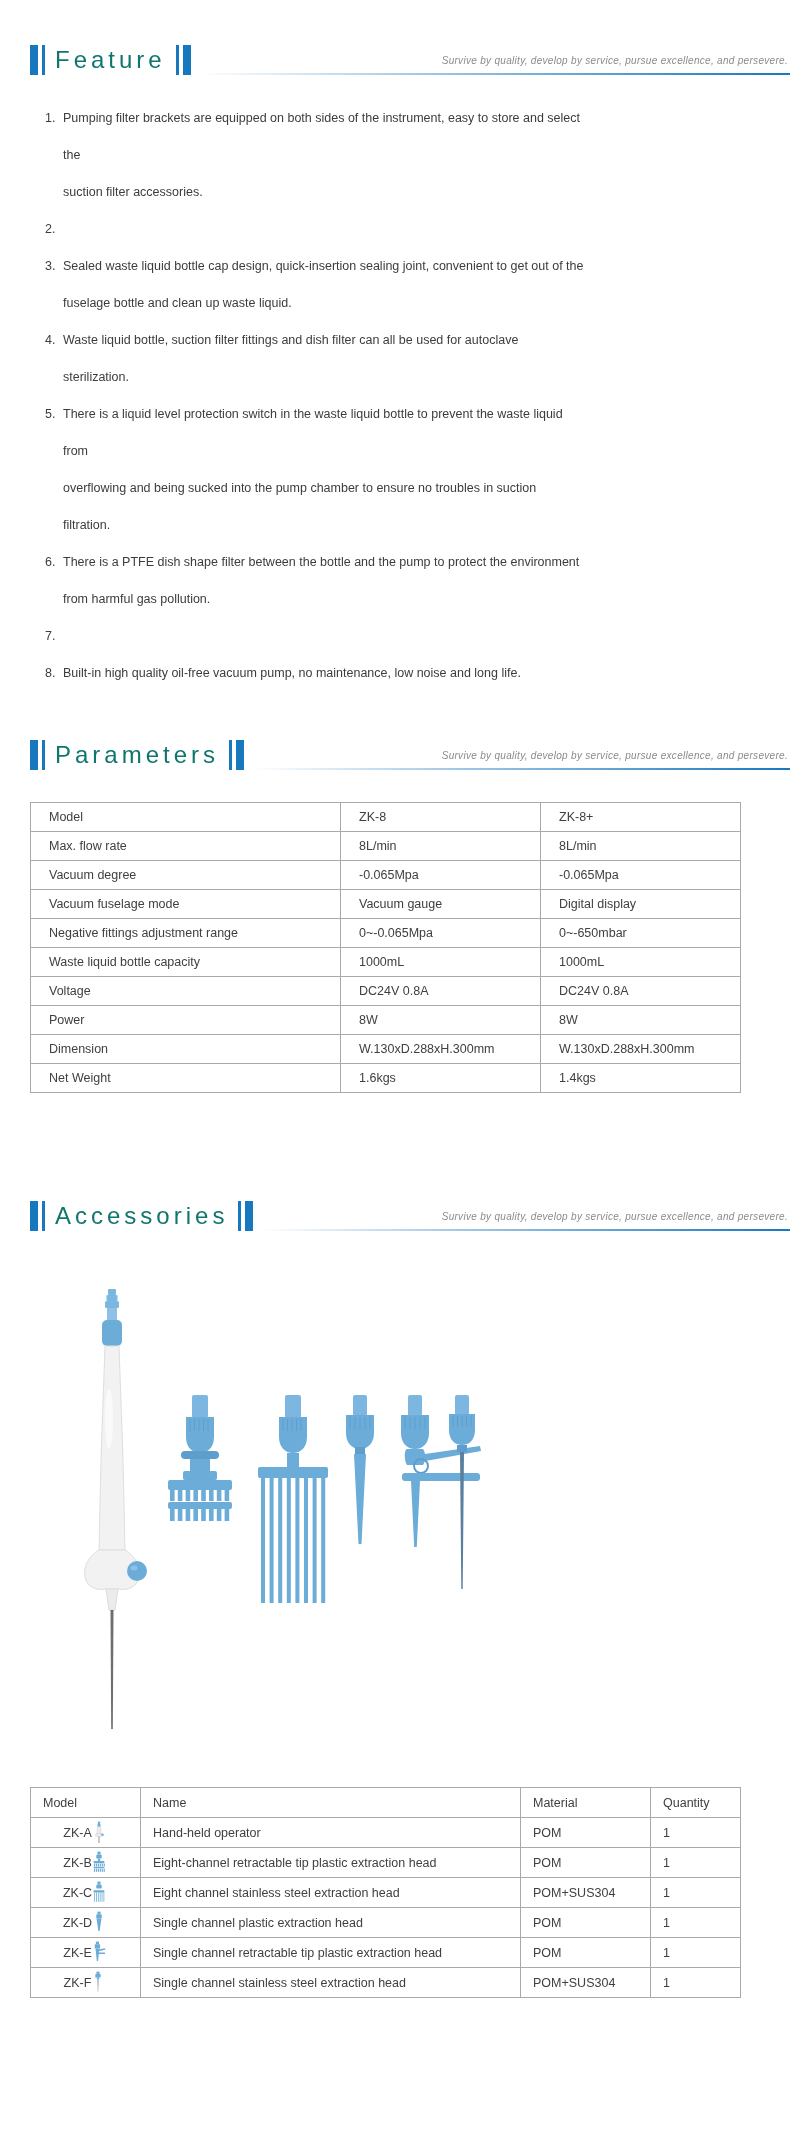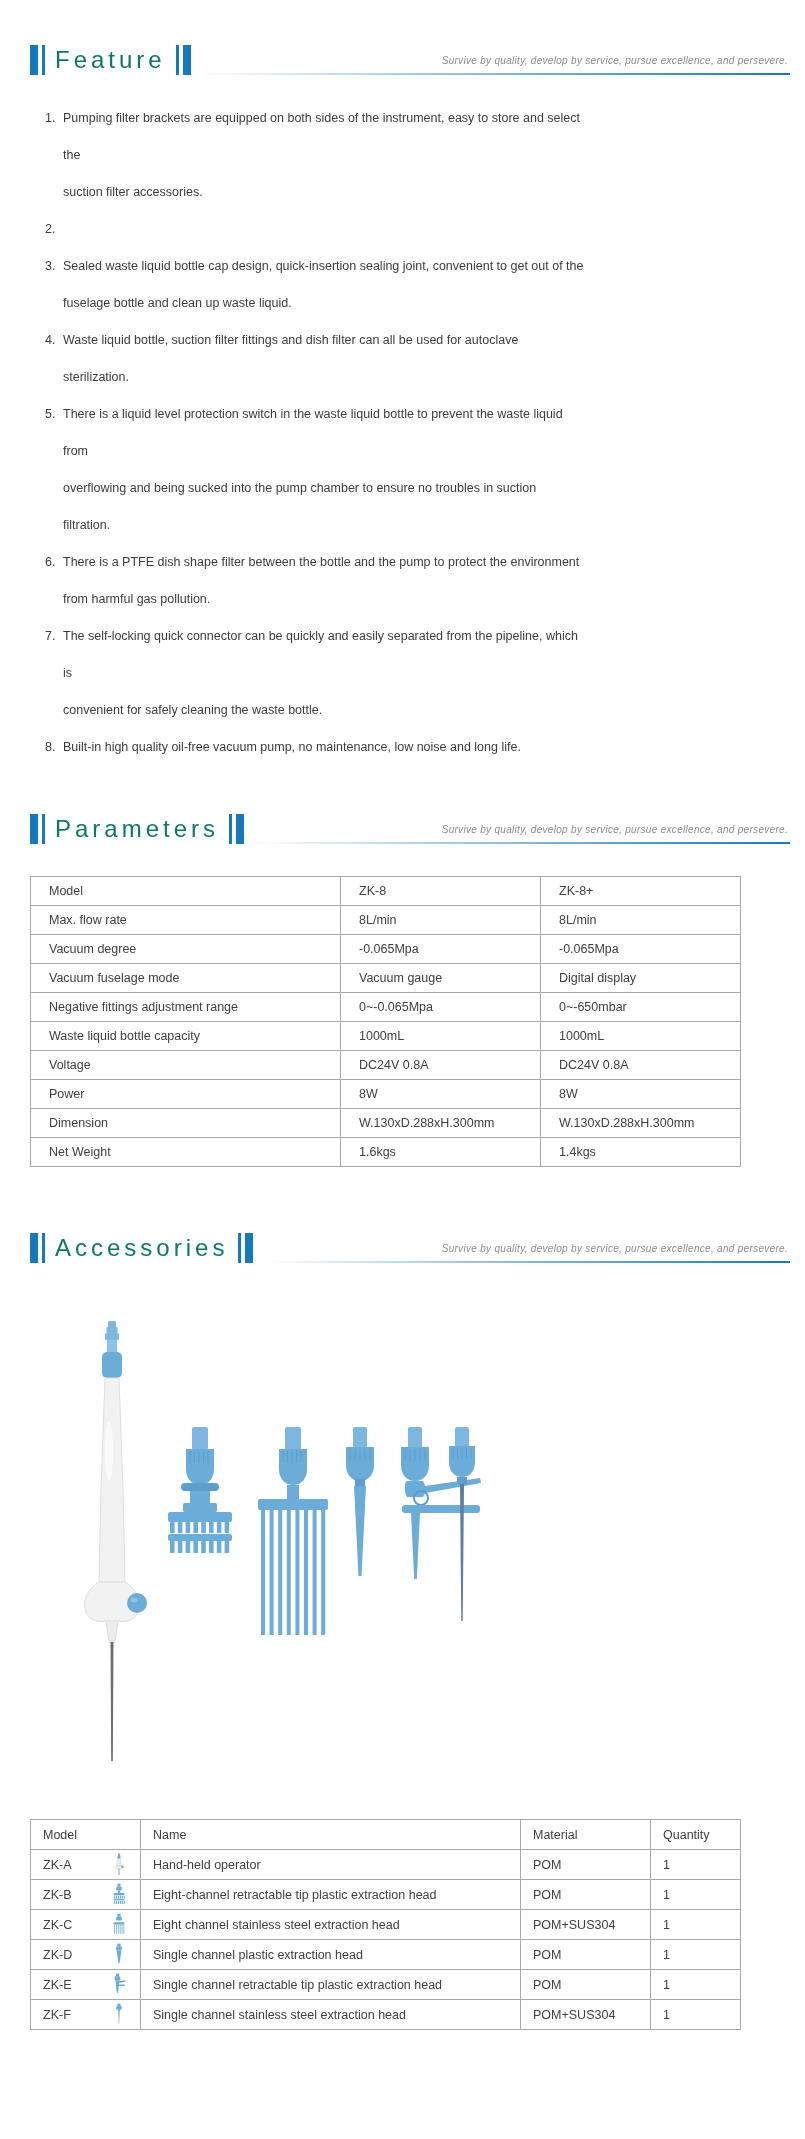--- a/index.html
+++ b/index.html
@@ -23,21 +23,21 @@
   }
   .tag-wrap { flex:1; padding-left:8px; }
   .tagline {
     text-align:right; font-style:italic; font-size:10px; color:#8a8a8a;
     letter-spacing:0.3px; padding-bottom:7px; padding-right:2px;
   }
   .tag-underline { height:2px; background:linear-gradient(to right,#ffffff,#a8cbe8 35%,#1878be); }
 
   .sec-header.feature { margin-top:45px; }
   .sec-header.parameters { margin-top:48px; }
-  .sec-header.accessories { margin-top:66px; }
+  .sec-header.accessories { margin-top:108px; }
 
   
   .feature-list { margin:25px 0 0 45px; }
   .feat-item { display:flex; font-size:12.5px; line-height:37px; color:#3c3c3c; }
   .feat-num { flex:none; width:18px; }
   .feat-text { white-space:pre-line; max-width:522px; }
 
   
   table.spec { border-collapse:collapse; width:710px; margin-left:30px; table-layout:fixed; }
   table.spec td, table.spec th {
@@ -49,21 +49,21 @@
   table.params col.c-label { width:310px; }
   table.params col.c-v1 { width:200px; }
   table.params col.c-v2 { width:200px; }
 
   table.acc { margin-top:48px; }
   table.acc td, table.acc th { height:30px; padding-left:12px; }
   table.acc col.c-model { width:110px; }
   table.acc col.c-name { width:380px; }
   table.acc col.c-mat { width:130px; }
   table.acc col.c-qty { width:90px; }
-  .model-cell { display:flex; align-items:center; justify-content:space-between; padding-right:8px; }
+  .model-cell { display:flex; align-items:center; justify-content:center; padding-right:8px; }
   .model-cell svg { flex:none; }
 
   
   .products { display:block; margin:58px 0 0 30px; }
 </style>
 </head>
 <body>
 
 <div class="sec-header feature">
   <div class="title-group">
@@ -102,22 +102,20 @@
       <div class="feat-text">There is a liquid level protection switch in the waste liquid bottle to prevent the waste liquid from
 overflowing and being sucked into the pump chamber to ensure no troubles in suction filtration.</div>
     </div>
   <div class="feat-item">
       <span class="feat-num">6.</span>
       <div class="feat-text">There is a PTFE dish shape filter between the bottle and the pump to protect the environment
 from harmful gas pollution.</div>
     </div>
   <div class="feat-item">
       <span class="feat-num">7.</span>
-      <div class="feat-text">The self-locking quick connector can be quickly and easily separated from the pipeline, which is
-convenient for safely cleaning the waste bottle.</div>
     </div>
   <div class="feat-item">
       <span class="feat-num">8.</span>
       <div class="feat-text">Built-in high quality oil-free vacuum pump, no maintenance, low noise and long life.</div>
     </div>
 </div>
 
 <div class="sec-header parameters">
   <div class="title-group">
     <span class="bar thick"></span>

